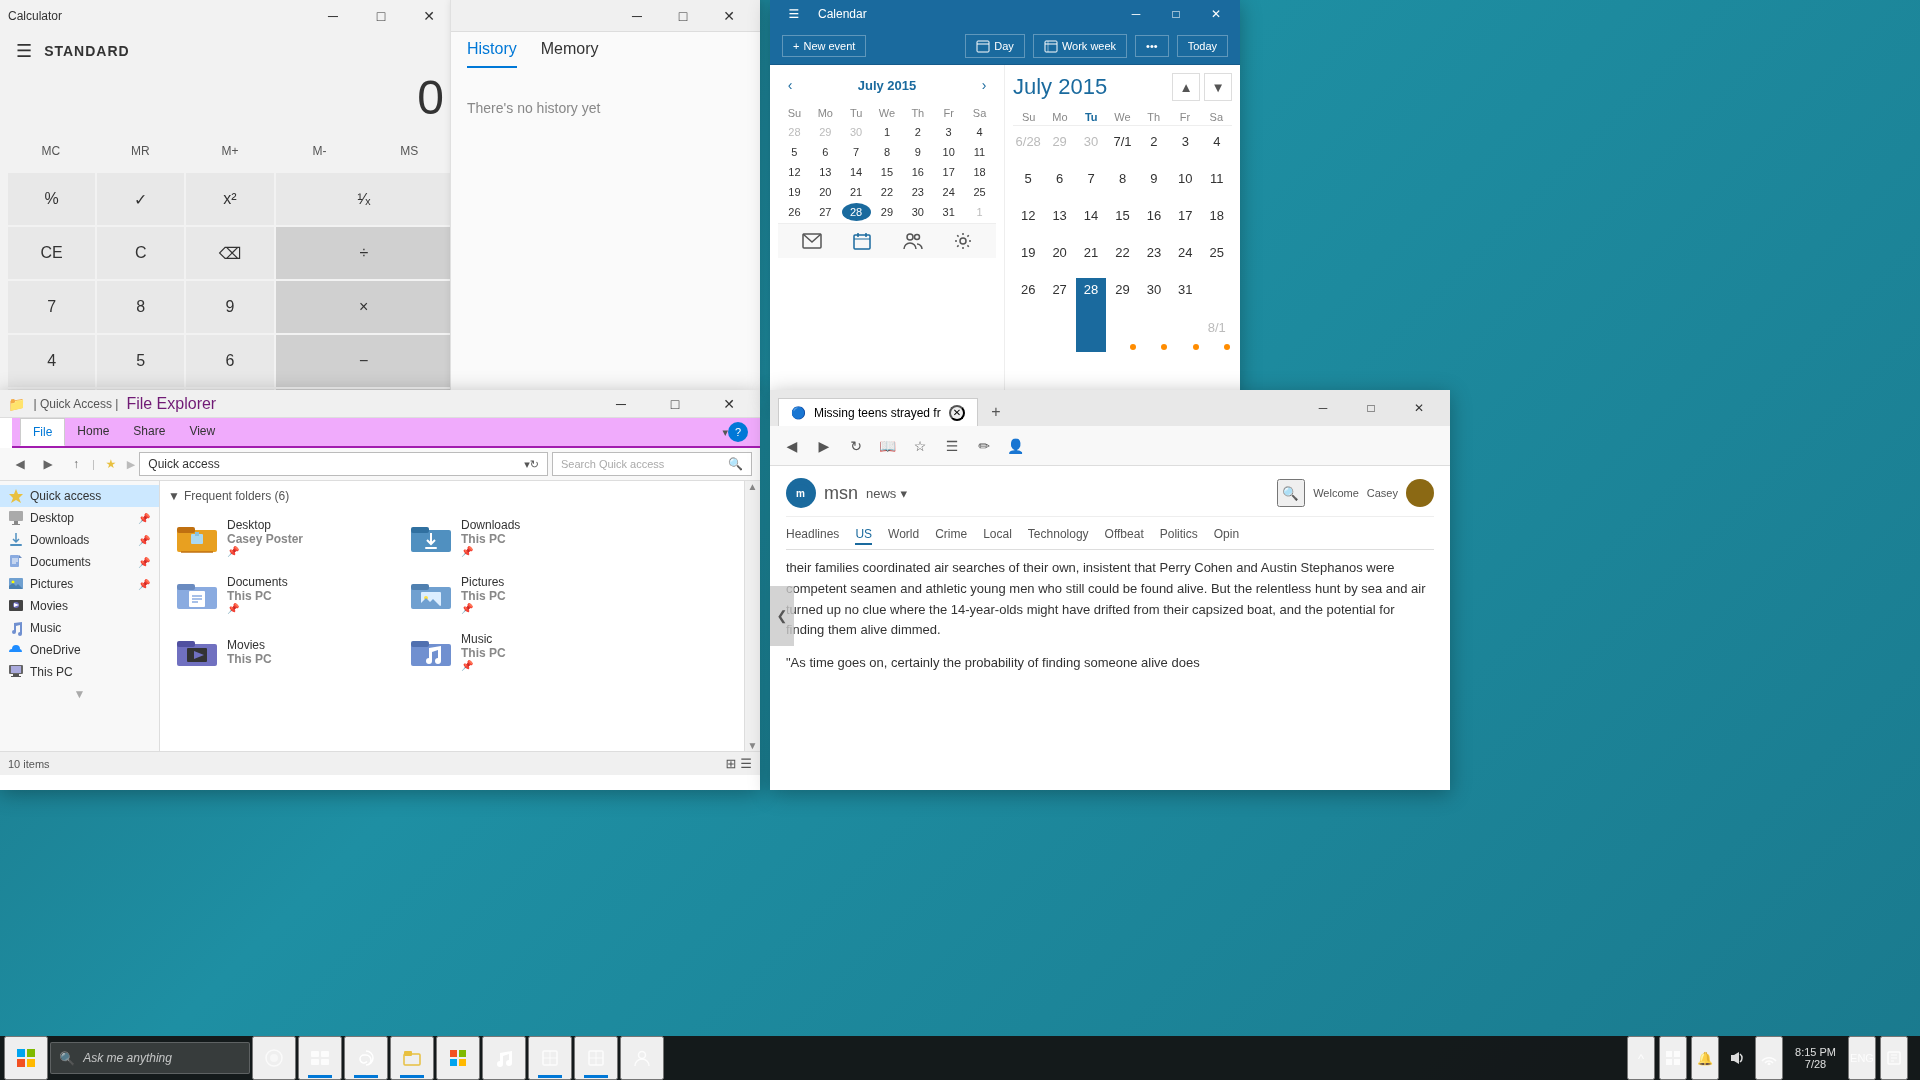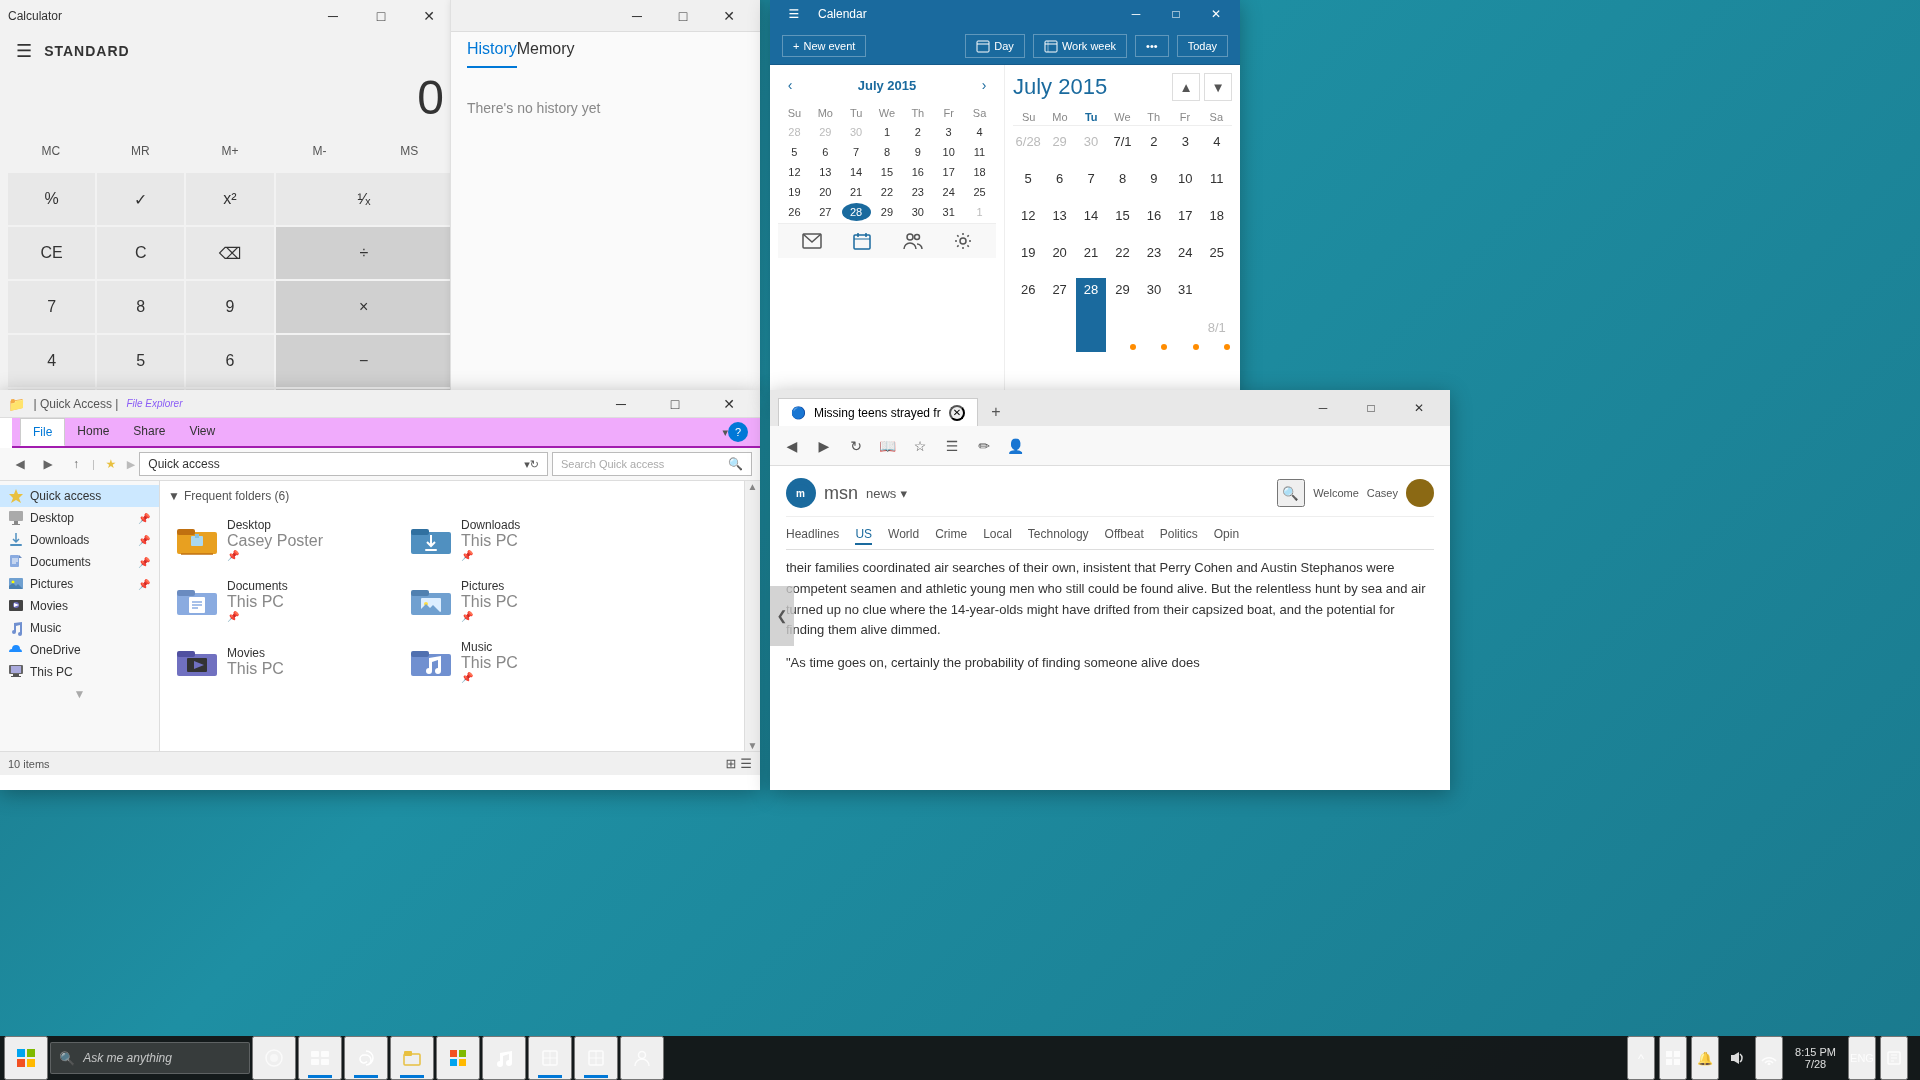--- a/index.html
+++ b/index.html
@@ -158,20 +158,21 @@
       display: flex;
       align-items: center;
       justify-content: flex-end;
       padding: 0 8px;
       border-bottom: 1px solid #ddd;
     }
 
     .history-tabs {
       display: flex;
       padding: 8px 16px 0;
+      gap: 24px;
     }
 
     .history-tab {
       font-size: 16px;
       padding-bottom: 8px;
       cursor: pointer;
       color: #333;
       border-bottom: 2px solid transparent;
     }
 
@@ -349,22 +350,23 @@
       display: flex;
       flex-direction: column;
     }
 
     .folder-name {
       font-size: 12px;
       color: #333;
     }
 
     .folder-path {
-      font-size: 16px;
+      font-size: 12px;
       color: #888;
+      font-weight: bold;
     }
 
     .status-bar {
       height: 24px;
       background: #f0f0f0;
       border-top: 1px solid #ddd;
       display: flex;
       align-items: center;
       padding: 0 8px;
       font-size: 11px;
@@ -1010,21 +1012,21 @@
       <div class="history-tab">Memory</div>
     </div>
     <div class="history-empty">There's no history yet</div>
   </div>
 
   <div class="explorer-window window">
 
     <div class="explorer-title-bar">
       <span style="font-size:14px; color:#e8a020;">📁</span>
       <span style="font-size:12px;color:#555;">| Quick Access |</span>
-      <span style="font-size:10px;color:#8b5cf6;flex:1;font-style:italic;">File Explorer</span>
+      <span style="font-size:16px;color:#701a75;flex:1;">File Explorer</span>
       <button class="title-btn">─</button>
       <button class="title-btn">□</button>
       <button class="title-btn close">✕</button>
     </div>
 
     <div class="explorer-ribbon">
       <div class="explorer-ribbon-tabs">
         <div class="ribbon-tab active">File</div>
         <div class="ribbon-tab">Home</div>
         <div class="ribbon-tab">Share</div>

